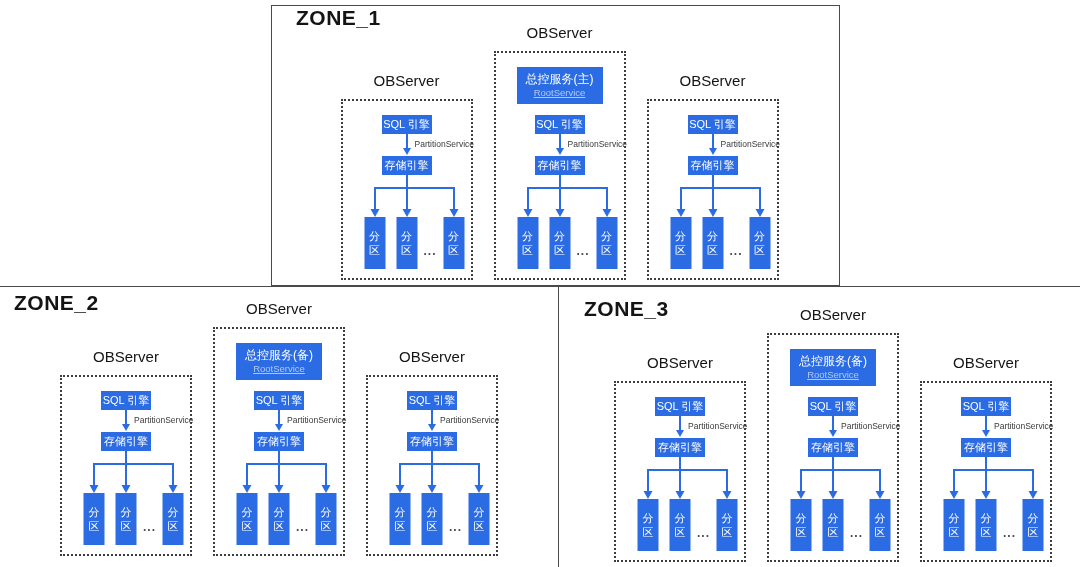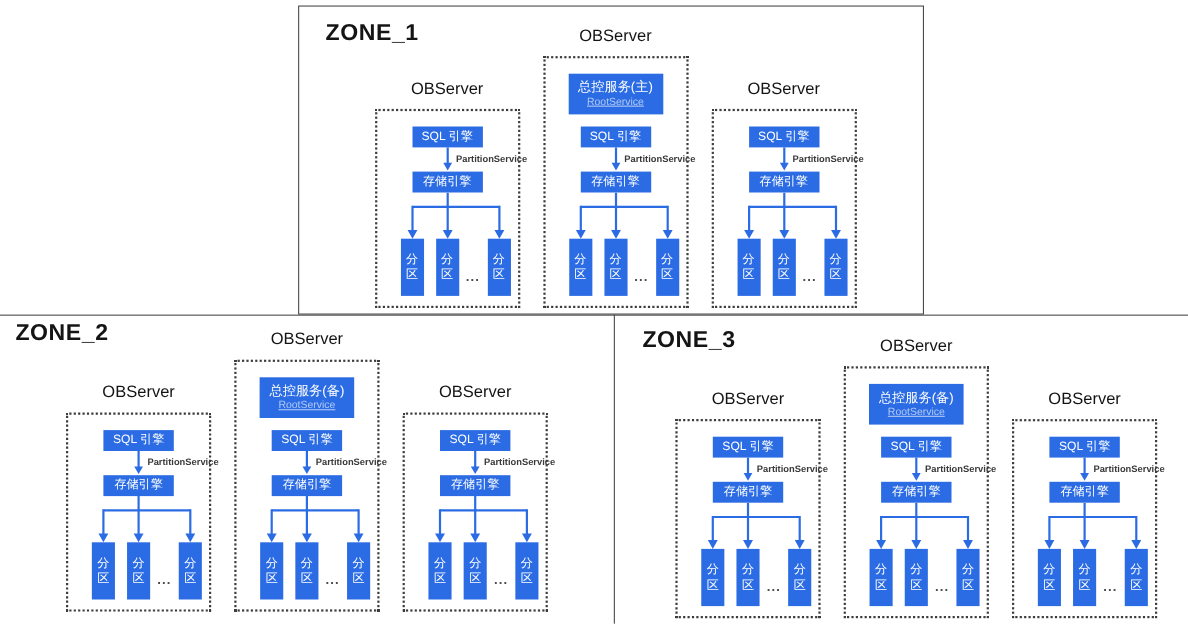--- a/index.html
+++ b/index.html
@@ -23,21 +23,21 @@
   .divider-h{position:absolute;left:0;top:286px;width:1080px;height:1px;background:var(--line);}
   .divider-v{position:absolute;left:558px;top:286px;width:1px;height:281px;background:var(--line);}
   .zone{position:absolute;box-sizing:border-box;}
   .zone-1{left:271px;top:5px;width:569px;height:281px;border:1px solid var(--line);}
   .zone-2{left:0;top:281px;width:558px;height:280px;}
   .zone-3{left:558px;top:287px;width:522px;height:280px;}
   .zone-label{
     position:absolute;margin:0;font-size:21px;font-weight:700;
     letter-spacing:0.5px;color:var(--label);
   }
-  .zone-1 .zone-label{top:12px;left:24px;}
+  .zone-1 .zone-label{top:0;left:24px;}
   .zone-2 .zone-label{top:10px;left:14px;}
   .zone-3 .zone-label{top:10px;left:26px;}
   .servers{
     position:absolute;left:0;right:0;bottom:5px;
     display:flex;justify-content:center;align-items:flex-end;gap:21px;
   }
   .zone-1 .servers{padding-left:8px;}
   .zone-3 .servers{padding-left:28px;}
   .server{display:flex;flex-direction:column;align-items:center;}
   .server-label{
@@ -49,33 +49,33 @@
     display:flex;flex-direction:column;align-items:center;
     padding:14px 0 9px;background:transparent;
   }
   .root-box{
     width:86px;background:var(--blue);color:var(--boxtext);
     text-align:center;padding:4px 0 5px;margin-bottom:11px;
   }
   .root-title{font-size:12px;line-height:16px;}
   .root-sub{font-size:9.5px;line-height:12px;color:var(--rootsub);text-decoration:underline;}
   .engine{
-    width:64px;height:19px;line-height:19px;background:var(--blue);
+    width:50px;height:19px;line-height:19px;background:var(--blue);
     color:var(--boxtext);font-size:11px;text-align:center;
   }
   .arrow-wrap{position:relative;width:100%;height:22px;}
   .arrow-stem{position:absolute;left:50%;margin-left:-1px;top:0;width:2px;height:15px;background:var(--blue);}
   .arrow-head{
     position:absolute;left:50%;margin-left:-4px;top:14px;width:0;height:0;
     border-left:4px solid transparent;border-right:4px solid transparent;
     border-top:7px solid var(--blue);
   }
   .ps-label{
     position:absolute;left:calc(50% + 8px);top:5px;
-    font-size:8.5px;color:var(--ps);white-space:nowrap;font-weight:bold;
+    font-size:8.5px;color:var(--ps);white-space:nowrap;
   }
   .fork-block{display:flex;flex-direction:column;align-items:center;transform:translateX(7.5px);}
   svg.fork{display:block;width:100px;height:42px;color:var(--blue);}
   .partitions{display:flex;align-items:stretch;}
   .partition{
     width:21px;height:52px;background:var(--blue);color:var(--boxtext);
     display:flex;flex-direction:column;align-items:center;justify-content:center;
     gap:3px;font-size:11px;line-height:11px;
   }
   .partition.p2{margin-left:11px;}

